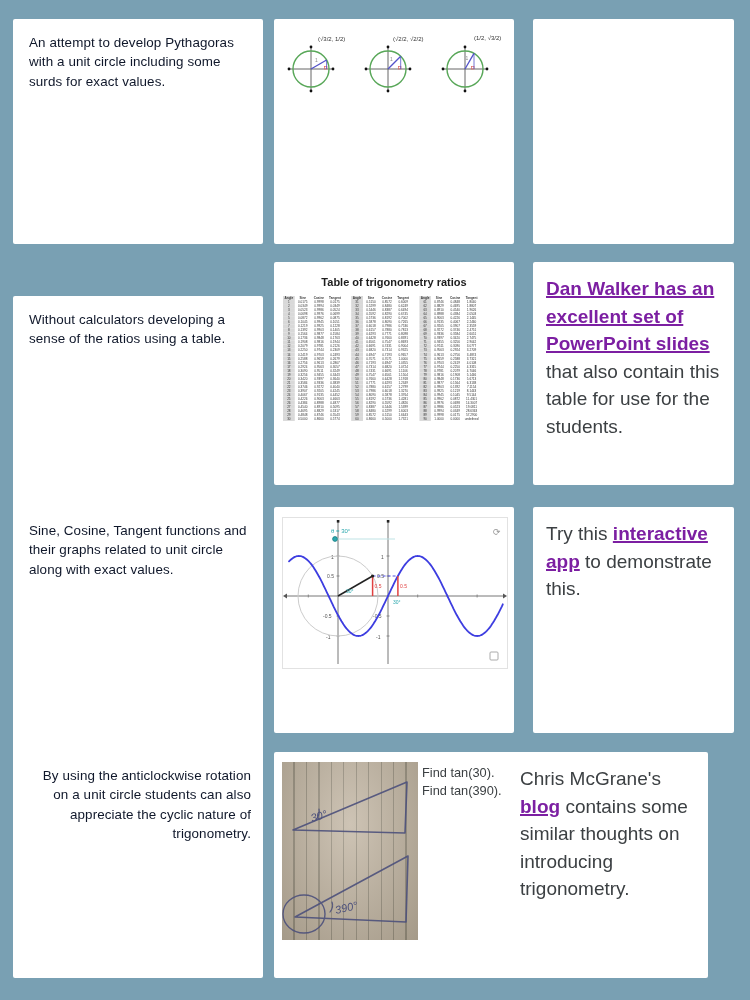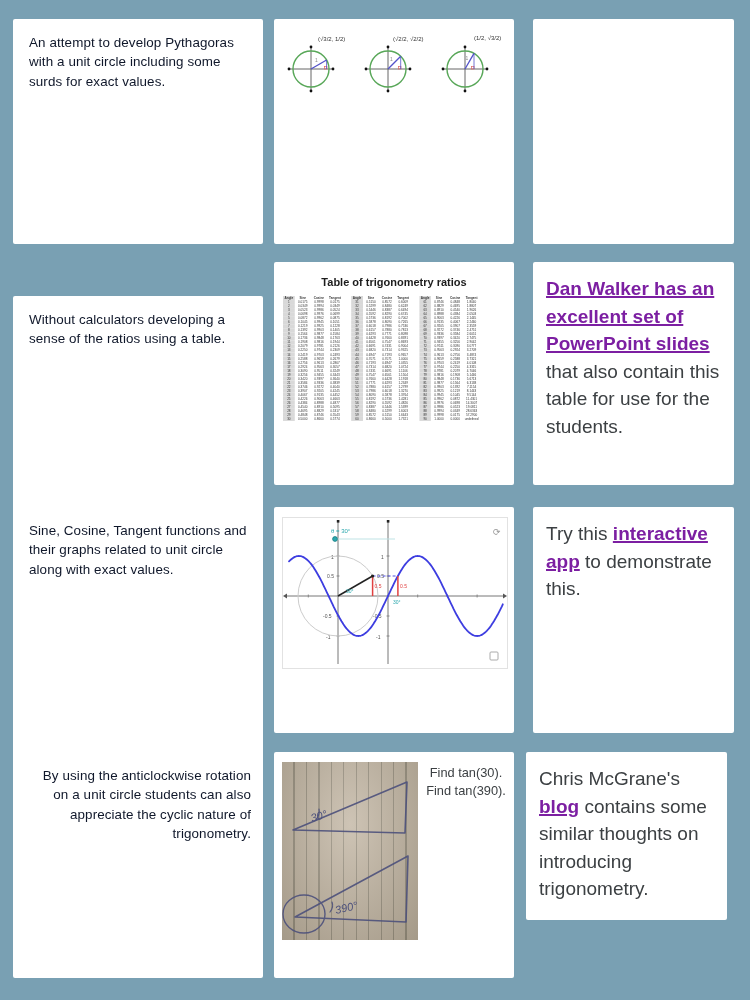--- a/index.html
+++ b/index.html
@@ -22,21 +22,21 @@
   .ttable th{font-weight:700;}
   .ttable .ang{background:#d9d9d9;min-width:26px;}
   
   .photo{position:absolute;left:8px;top:10px;width:136px;height:178px;overflow:hidden;
          background:
            radial-gradient(ellipse at 50% 35%, rgba(255,255,255,.22), rgba(40,40,30,.18)),
            repeating-linear-gradient(90deg,#c0b3a0 0 11px,#958c7b 11px 12.5px);}
   .photo svg{position:absolute;left:0;top:0;}
   .find-block{position:absolute;left:148px;top:12px;width:88px;font-size:12.8px;
               line-height:1.42;color:#3c4043;}
-  .find-block .nowrap{white-space:nowrap;text-align:center;}
+  .find-block .nowrap{white-space:nowrap;}
   .find-block p{margin:0 0 9px 0;}
   .graph-frame{position:absolute;left:8px;top:10px;border:1px solid #e2e2e2;background:#fff;}
   .circles-row{display:flex;justify-content:space-between;padding:10px 6px 0 6px;}
 </style>
 </head>
 <body>
 
 <section class="card note" style="left:13px;top:19px;width:250px;height:225px;box-sizing:border-box;">
   <p>An attempt to develop Pythagoras with a unit circle including some surds for exact values.</p>
 </section>
@@ -769,15 +769,15 @@
     </svg>
   </div>
   <div class="find-block">
     <p>
       <span class="nowrap" style="display:block">Find tan(30).</span>
       <span class="nowrap" style="display:block">Find tan(390).</span>
     </p>
   </div>
 </section>
 
-<section class="card note-narrow" style="left:526px;top:752px;width:201px;height:168px;box-sizing:border-box;">
+<section class="card note-narrow" style="left:507px;top:752px;width:201px;height:226px;box-sizing:border-box;">
   <p><span>Chris McGrane's </span><a class="plink">blog</a><span> contains some similar thoughts on introducing trigonometry.</span></p>
 </section>
 
 </body></html>

